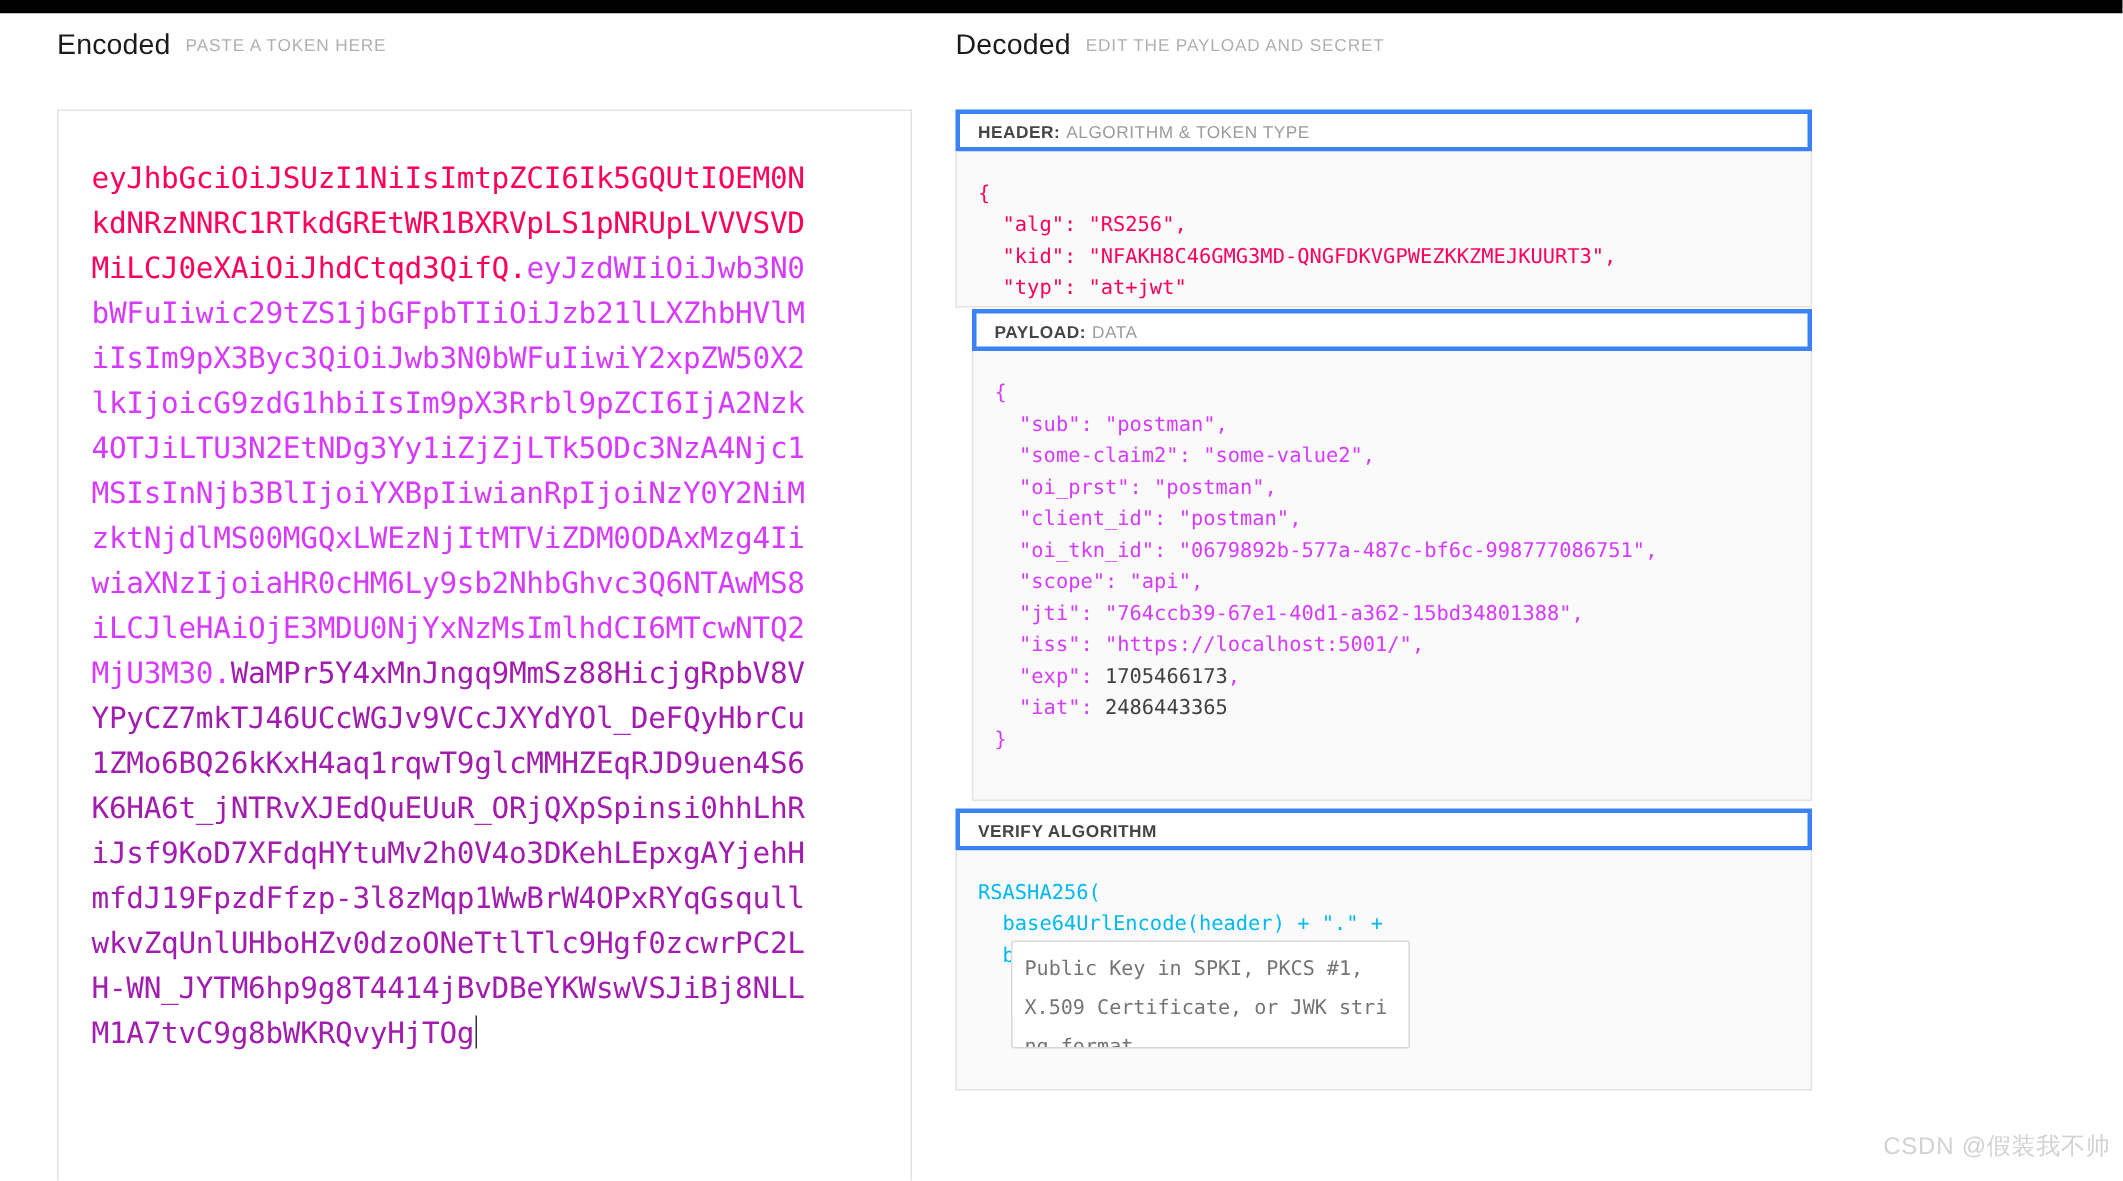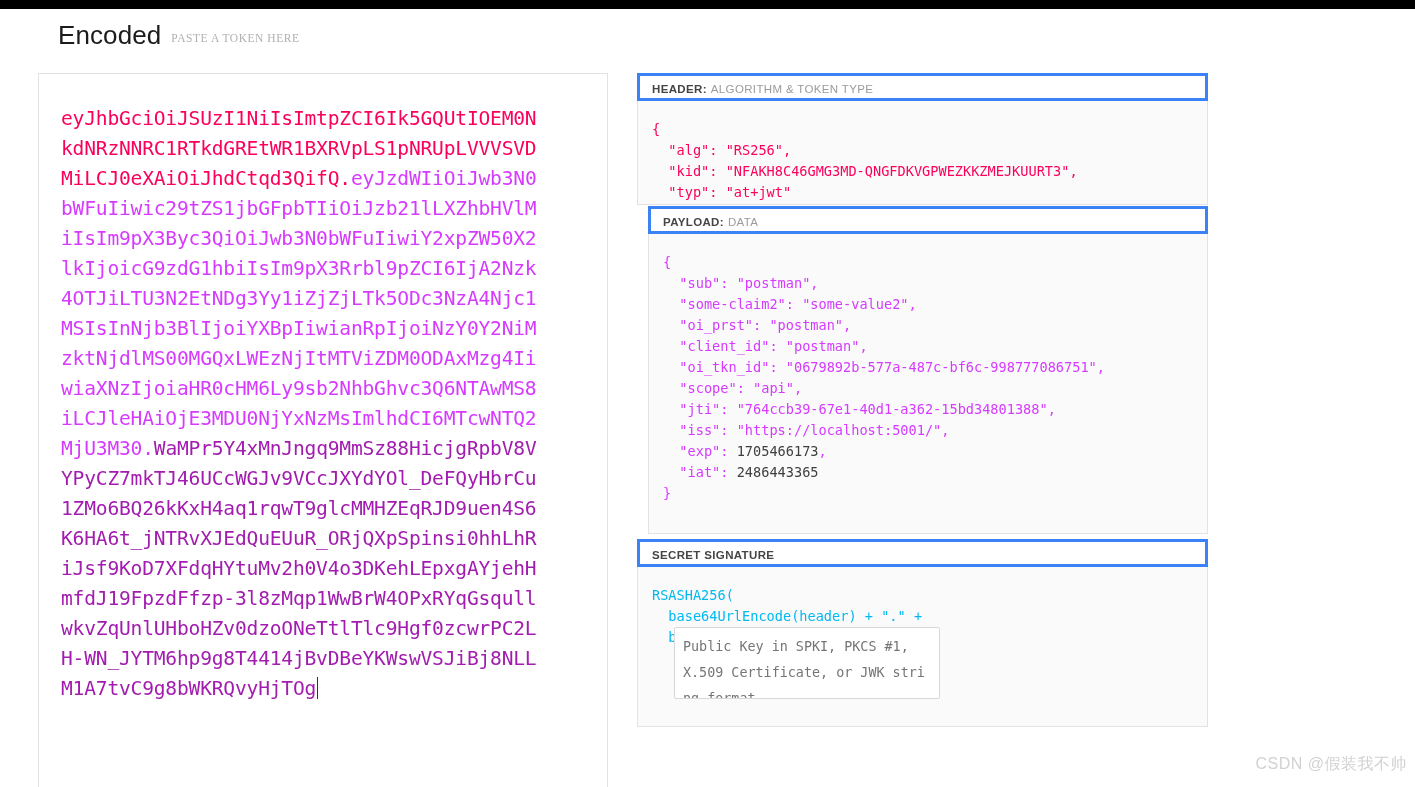--- a/index.html
+++ b/index.html
@@ -28,38 +28,36 @@
     height: 778px;
     background: #ffffff;
   }
 
   
   .col-head {
     position: absolute;
     white-space: nowrap;
   }
   .col-head .title {
-    font-size: 26px;
+    font-size: 19px;
     font-weight: 400;
     color: #1b1b1b;
     letter-spacing: 0.1px;
     display: inline-block;
     vertical-align: baseline;
-    margin-left: 20px;
   }
   .col-head .subtitle {
     font-size: 11.5px;
     color: #b0b0b0;
     letter-spacing: 0.55px;
     display: inline-block;
     vertical-align: baseline;
     margin-left: 10px;
     position: relative;
     top: -2px;
-    font-family: Liberation Serif, serif;
   }
 
   #encoded-head { left: 38px; top: 11px; }
   #decoded-head { left: 637px; top: 11px; }
 
   
   #encoded-panel {
     position: absolute;
     left: 38px;
     top: 64px;
@@ -186,20 +184,23 @@
 <div id="page">
 
   <div id="encoded-head" class="col-head">
     <span class="title">Encoded</span><span class="subtitle">PASTE A TOKEN HERE</span>
   </div>
 
   <div id="encoded-panel">
     <div id="token"><span class="tok-header">eyJhbGciOiJSUzI1NiIsImtpZCI6Ik5GQUtIOEM0NkdNRzNNRC1RTkdGREtWR1BXRVpLS1pNRUpLVVVSVDMiLCJ0eXAiOiJhdCtqd3QifQ</span><span class="tok-dot-1">.</span><span class="tok-payload">eyJzdWIiOiJwb3N0bWFuIiwic29tZS1jbGFpbTIiOiJzb21lLXZhbHVlMiIsIm9pX3Byc3QiOiJwb3N0bWFuIiwiY2xpZW50X2lkIjoicG9zdG1hbiIsIm9pX3Rrbl9pZCI6IjA2Nzk4OTJiLTU3N2EtNDg3Yy1iZjZjLTk5ODc3NzA4Njc1MSIsInNjb3BlIjoiYXBpIiwianRpIjoiNzY0Y2NiMzktNjdlMS00MGQxLWEzNjItMTViZDM0ODAxMzg4IiwiaXNzIjoiaHR0cHM6Ly9sb2NhbGhvc3Q6NTAwMS8iLCJleHAiOjE3MDU0NjYxNzMsImlhdCI6MTcwNTQ2MjU3M30</span><span class="tok-dot-2">.</span><span class="tok-sig">WaMPr5Y4xMnJngq9MmSz88HicjgRpbV8VYPyCZ7mkTJ46UCcWGJv9VCcJXYdYOl_DeFQyHbrCu1ZMo6BQ26kKxH4aq1rqwT9glcMMHZEqRJD9uen4S6K6HA6t_jNTRvXJEdQuEUuR_ORjQXpSpinsi0hhLhRiJsf9KoD7XFdqHYtuMv2h0V4o3DKehLEpxgAYjehHmfdJ19FpzdFfzp-3l8zMqp1WwBrW4OPxRYqGsqullwkvZqUnlUHboHZv0dzoONeTtlTlc9Hgf0zcwrPC2LH-WN_JYTM6hp9g8T4414jBvDBeYKWswVSJiBj8NLLM1A7tvC9g8bWKRQvyHjTOg</span><span class="caret"></span></div>
   </div>
 
+  <div id="decoded-head" class="col-head">
+    <span class="title">Decoded</span><span class="subtitle">EDIT THE PAYLOAD AND SECRET</span>
+  </div>
 
   <div id="decoded-panel">
 
     <div id="header-sec">
       <div class="sec-label">
         <span class="strong">HEADER:</span><span class="muted">ALGORITHM &amp; TOKEN TYPE</span>
       </div>
       <div class="sec-body" id="header-body">{
   "alg": "RS256",
   "kid": "NFAKH8C46GMG3MD-QNGFDKVGPWEZKKZMEJKUURT3",
@@ -220,21 +221,21 @@
   "scope": "api",
   "jti": "764ccb39-67e1-40d1-a362-15bd34801388",
   "iss": "https://localhost:5001/",
   "exp": <span class="json-num">1705466173</span>,
   "iat": <span class="json-num">2486443365</span>
 }</div>
     </div>
 
     <div id="signature-sec">
       <div class="sec-label">
-        <span class="strong">SECRET SIGNATURE</span>
+        <span class="strong">VERIFY ALGORITHM</span>
       </div>
       <div class="sec-body" id="signature-body"><span>RSASHA256(</span>
 <span>  base64UrlEncode(header) + "." +</span>
 <span>  base64UrlEncode(payload),</span>
         <textarea id="pubkey" placeholder="Public Key in SPKI, PKCS #1, X.509 Certificate, or JWK string format" style=""></textarea>
       </div>
     </div>
 
   </div>
 

